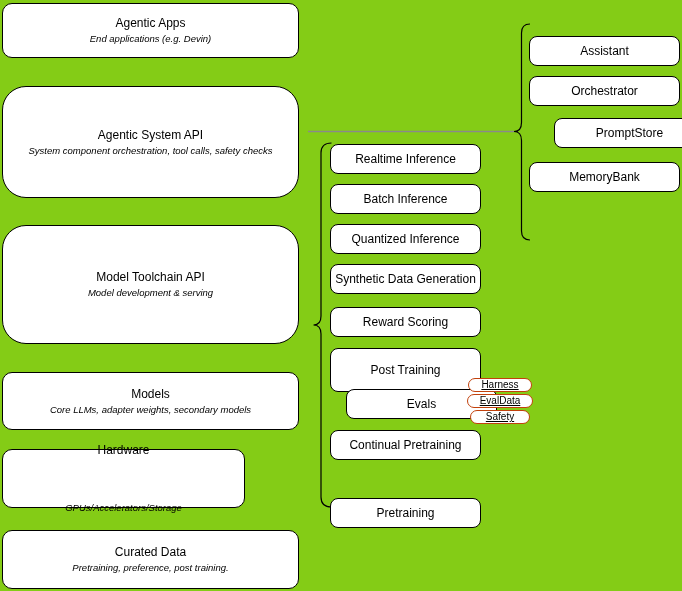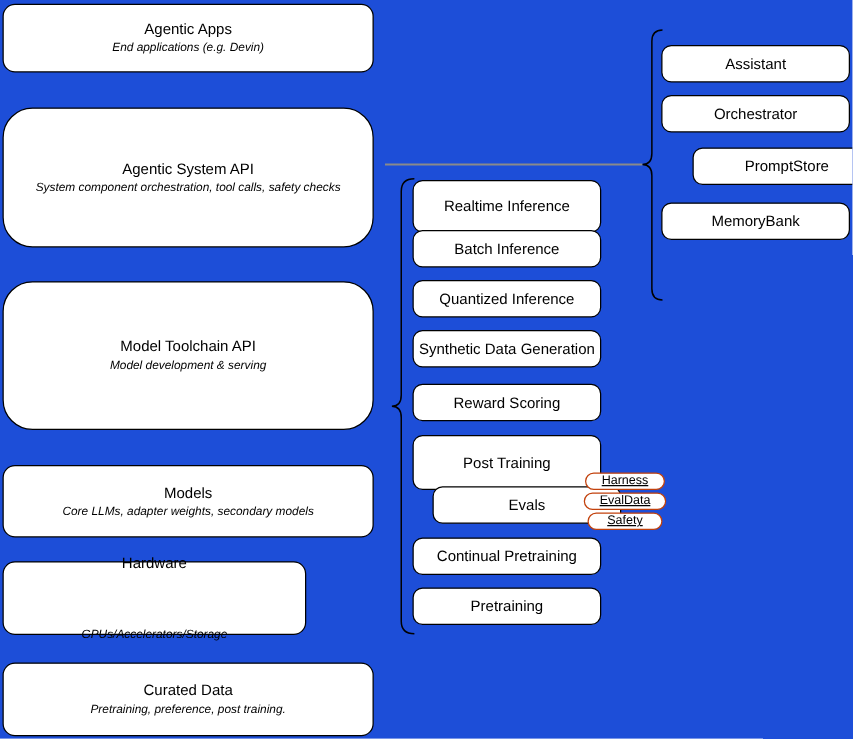--- a/index.html
+++ b/index.html
@@ -6,21 +6,21 @@
     margin: 0;
     padding: 0;
     background: #ffffff;
     font-family: "Liberation Sans", "DejaVu Sans", sans-serif;
     color: #000000;
   }
   #canvas {
     position: relative;
     width: 682px;
     height: 591px;
-    background: #1d4ed8;
+    background: #84cc16;
     overflow: hidden;
   }
   .node {
     position: absolute;
     box-sizing: border-box;
     border: 1px solid #000000;
     background: #ffffff;
     display: flex;
     flex-direction: column;
     align-items: center;
@@ -115,29 +115,29 @@
   <div class="node" style="left:2px; top:449px; width:243px; height:59px; border-radius:10px;gap:42px;">
     <div class="title">Hardware</div>
     <div class="subtitle">GPUs/Accelerators/Storage</div>
   </div>
 
   <div class="node" style="left:2px; top:530px; width:297px; height:59px; border-radius:10px;">
     <div class="title">Curated Data</div>
     <div class="subtitle">Pretraining, preference, post training.</div>
   </div>
 
-  <div class="item" style="left:330px; top:144px; width:151px; height:42px;text-align:right;">Realtime Inference</div>
+  <div class="item" style="left:330px; top:144px; width:151px; height:30px;text-align:right;">Realtime Inference</div>
   <div class="item" style="left:330px; top:184px; width:151px; height:30px;">Batch Inference</div>
   <div class="item" style="left:330px; top:224px; width:151px; height:30px;">Quantized Inference</div>
   <div class="item" style="left:330px; top:264px; width:151px; height:30px;">Synthetic Data Generation</div>
   <div class="item" style="left:330px; top:307px; width:151px; height:30px;">Reward Scoring</div>
   <div class="item" style="left:330px; top:348px; width:151px; height:44px;">Post Training</div>
   <div class="item" style="left:330px; top:389px; width:151px; height:30px;margin-left:16px;">Evals</div>
   <div class="item" style="left:330px; top:430px; width:151px; height:30px;">Continual Pretraining</div>
-  <div class="item" style="left:330px; top:470px; width:151px; height:30px;">Pretraining</div>
+  <div class="item" style="left:330px; top:498px; width:151px; height:30px;">Pretraining</div>
 
   <div class="pill" style="left:468px; top:378px; width:64px; height:14px;">Harness</div>
   <div class="pill" style="left:467px; top:394px; width:66px; height:14px;">EvalData</div>
   <div class="pill" style="left:470px; top:410px; width:60px; height:14px;">Safety</div>
 
   <div class="item" style="left:529px; top:36px; width:151px; height:30px;">Assistant</div>
   <div class="item" style="left:529px; top:76px; width:151px; height:30px;">Orchestrator</div>
   <div class="item" style="left:554px; top:118px; width:151px; height:30px;">PromptStore</div>
   <div class="item" style="left:529px; top:162px; width:151px; height:30px;">MemoryBank</div>
 

